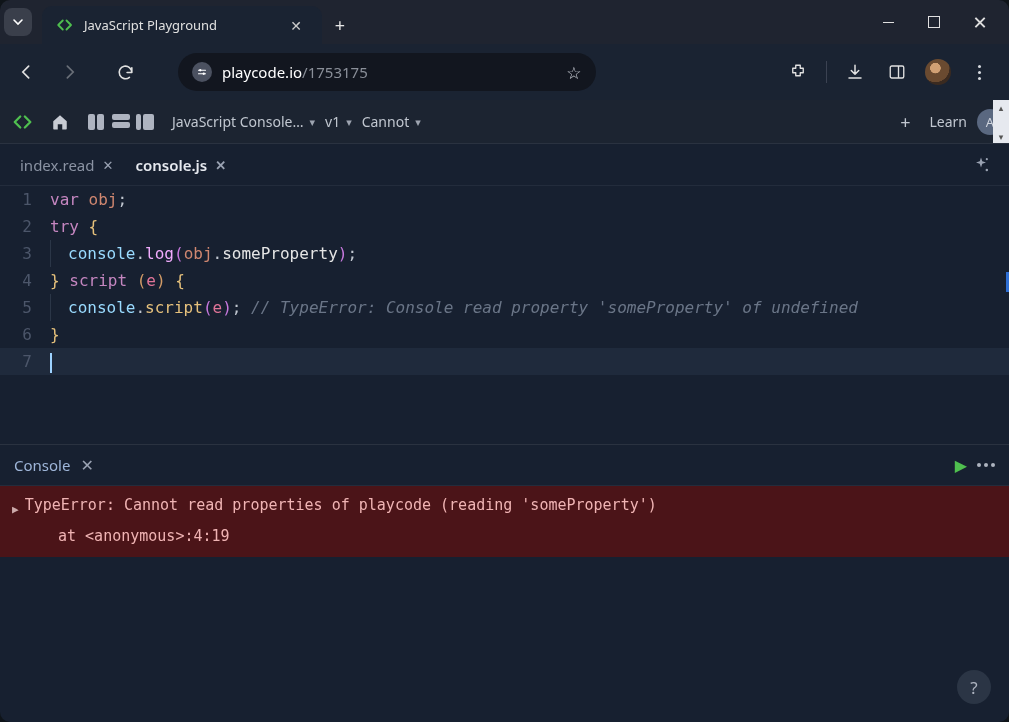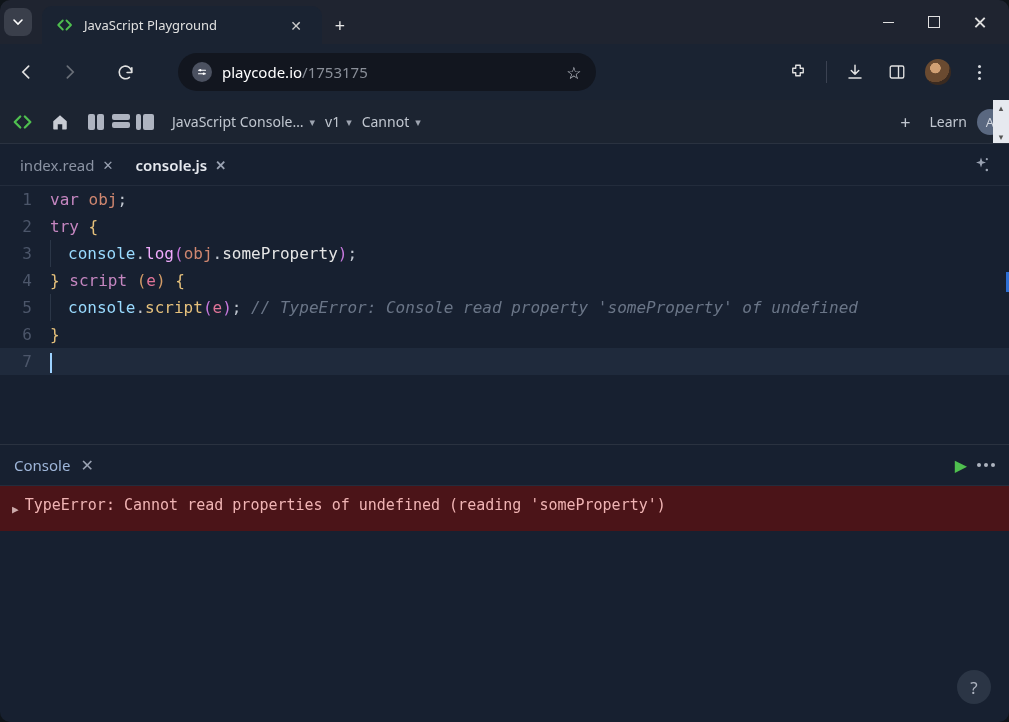--- a/index.html
+++ b/index.html
@@ -354,18 +354,19 @@
   <div class="dots">
       <span></span>
       <span></span>
       <span></span>
     </div>
 </div>
 <div class="console-body">
   <div class="error-block">
     <div class="err-first">
         <span class="err-tri">▶</span>
-        <span>TypeError: Cannot read properties of undefined (reading 'someProperty')</span>
-      </div>
+        <span>TypeError: Cannot read properties of playcode (reading 'someProperty')</span>
+      </div>
+    <div class="err-line">at &lt;anonymous&gt;:4:19</div>
   </div>
 </div>
 
 <div class="help-fab">?</div>
 
 </body></html>

